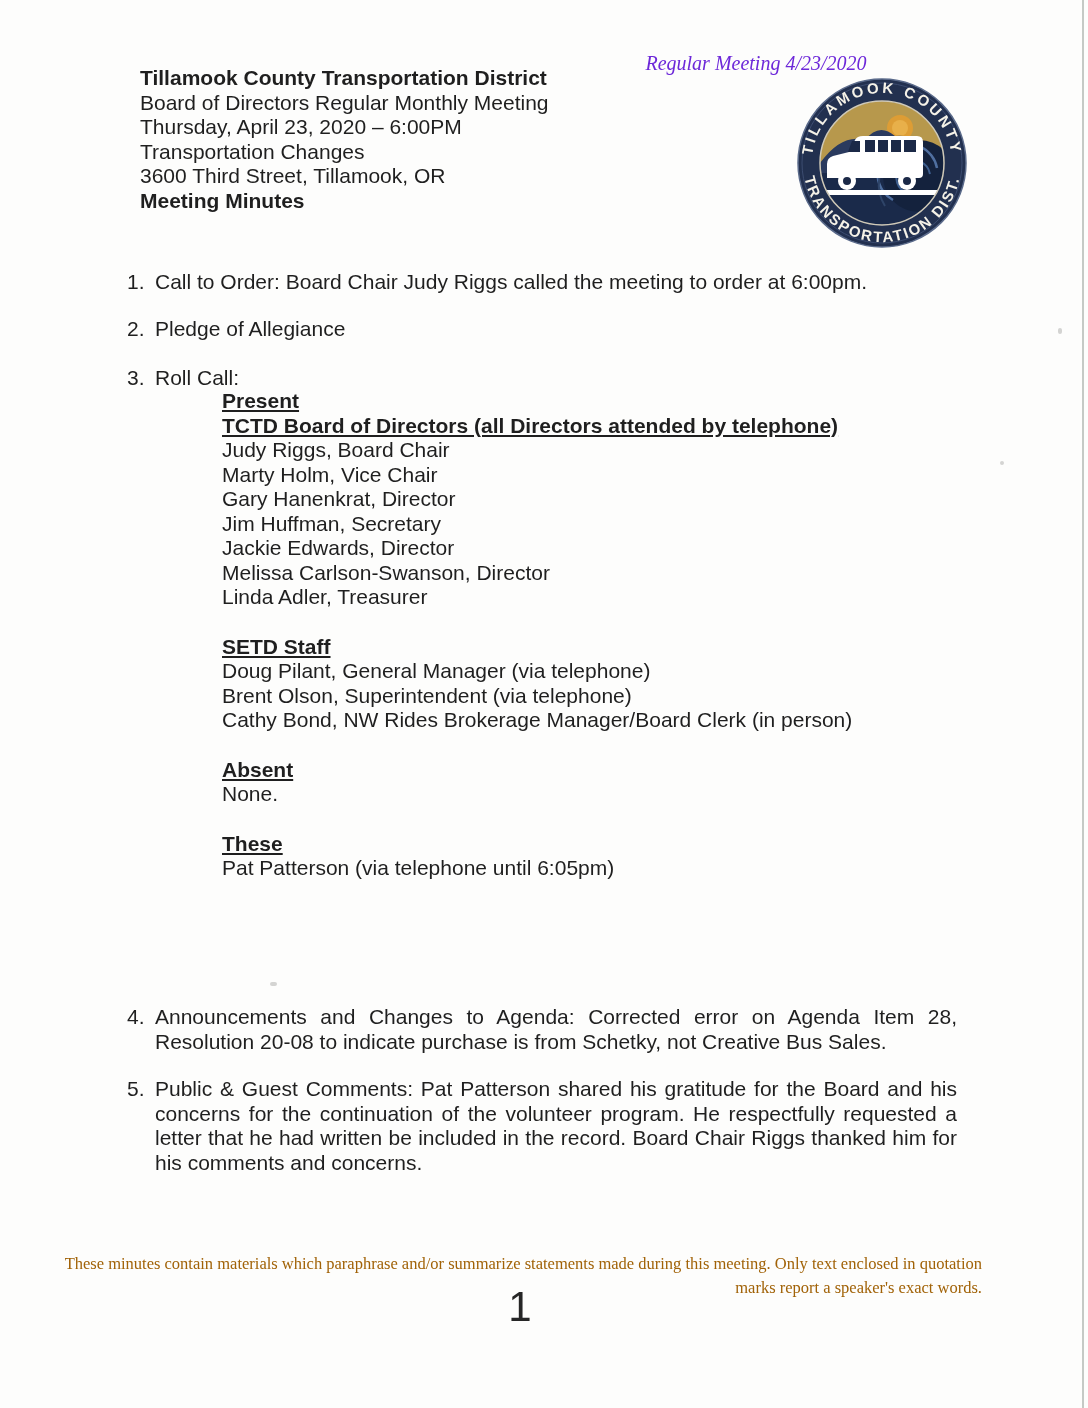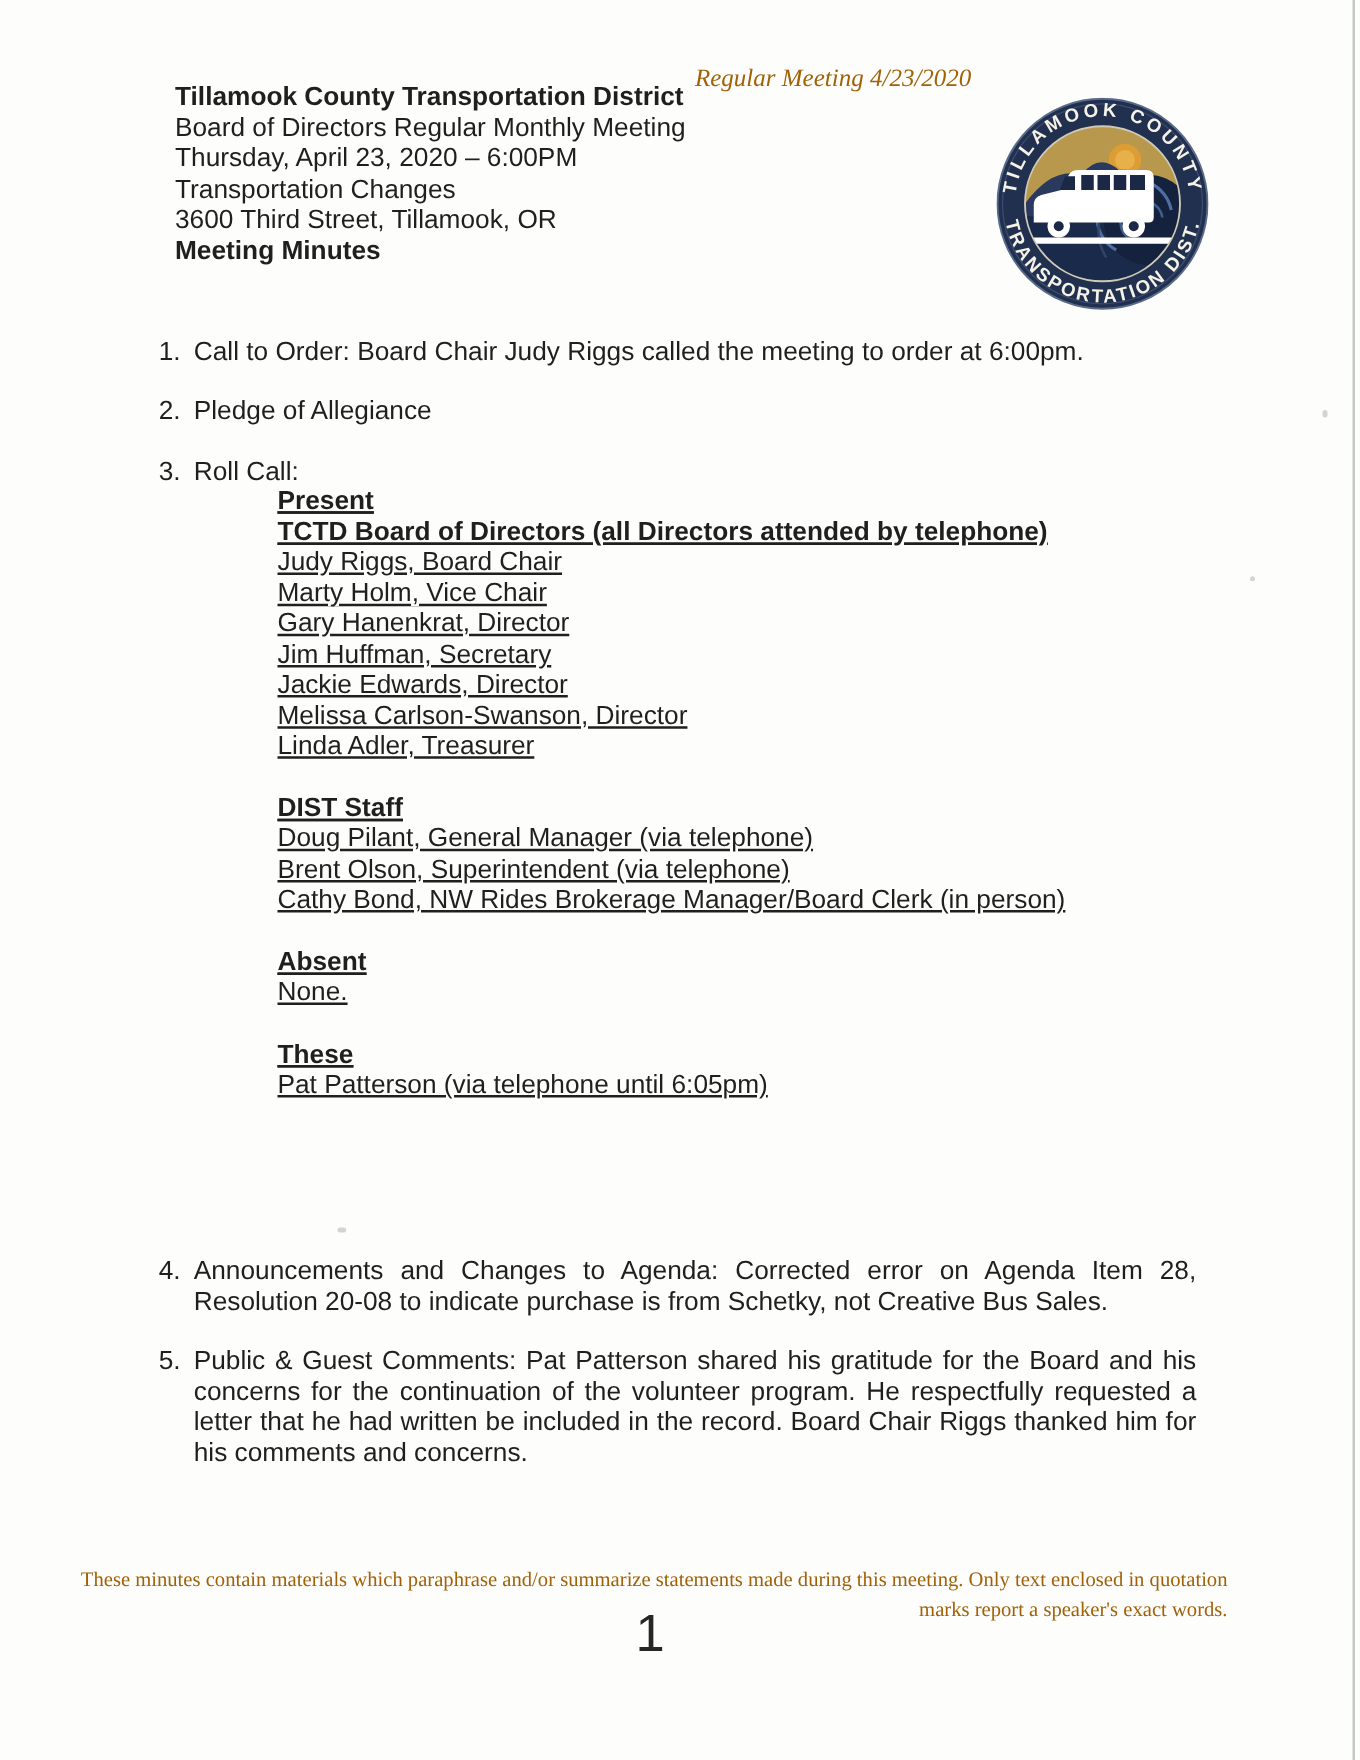--- a/index.html
+++ b/index.html
@@ -14,38 +14,38 @@
   
   .scan-edge{position:absolute;top:0;right:4px;width:2px;height:1408px;background:#c5c9c5;}
   .speck{position:absolute;background:#d4d4d2;border-radius:2px;}
 
   
   .header-block{position:absolute;left:140px;top:66px;font-size:21px;line-height:24.5px;}
   .hdr-bold{font-weight:bold;}
 
   .meeting-label{
     position:absolute;left:556px;top:52px;width:400px;
-    text-align:left;
+    text-align:center;
     font-family:"Liberation Serif", serif;
-    font-style:italic;font-size:20px;color:#a16207;
+    font-style:italic;font-size:20px;color:#6d28d9;
   }
 
   .logo-wrap{position:absolute;left:797px;top:78px;width:170px;height:170px;}
 
   
   .agenda-item{position:absolute;left:0;top:0;width:1088px;}
   .agenda-num{position:absolute;left:127px;font-size:21px;line-height:24.5px;}
   .agenda-body{position:absolute;left:155px;width:802px;font-size:21px;line-height:24.6px;}
   .justify{text-align:justify;text-justify:inter-word;}
 
   #item-1{top:270px;} #item-2{top:317px;} #item-3{top:366px;}
   #item-4{top:1005px;} #item-5{top:1077px;}
 
   
-  .rollcall{position:absolute;left:222px;top:389px;width:736px;font-size:21px;line-height:24.5px;text-decoration:underline;}
+  .rollcall{position:absolute;left:222px;top:389px;width:736px;font-size:21px;line-height:24.5px;}
   .rc-heading{font-weight:bold;text-decoration:underline;}
   .rc-gap{height:25px;}
 
   
   .footnote{
     position:absolute;left:60px;top:1252px;width:922px;
     text-align:right;
     font-family:"Liberation Serif", serif;
     font-size:16.5px;line-height:24px;color:#a16207;
   }
@@ -147,21 +147,21 @@
     <div class="rc-heading">Present</div>
     <div class="rc-heading">TCTD Board of Directors (all Directors attended by telephone)</div>
     <div>Judy Riggs, Board Chair</div>
     <div>Marty Holm, Vice Chair</div>
     <div>Gary Hanenkrat, Director</div>
     <div>Jim Huffman, Secretary</div>
     <div>Jackie Edwards, Director</div>
     <div>Melissa Carlson-Swanson, Director</div>
     <div>Linda Adler, Treasurer</div>
     <div class="rc-gap"></div>
-    <div class="rc-heading">DIST Staff</div>
+    <div class="rc-heading">SETD Staff</div>
     <div>Doug Pilant, General Manager (via telephone)</div>
     <div>Brent Olson, Superintendent (via telephone)</div>
     <div>Cathy Bond, NW Rides Brokerage Manager/Board Clerk (in person)</div>
     <div class="rc-gap"></div>
     <div class="rc-heading">Absent</div>
     <div>None.</div>
     <div class="rc-gap"></div>
     <div class="rc-heading">These</div>
     <div>Pat Patterson (via telephone until 6:05pm)</div>
   </div>

